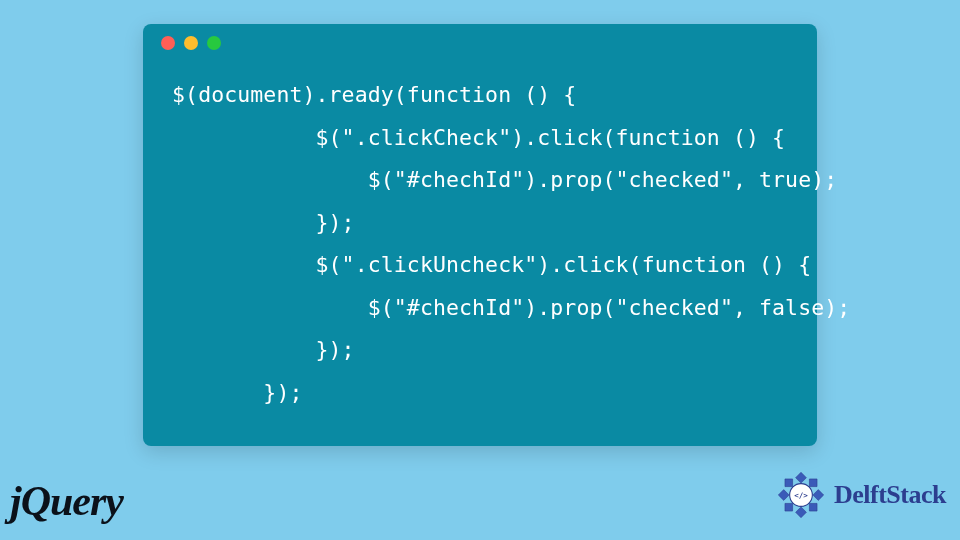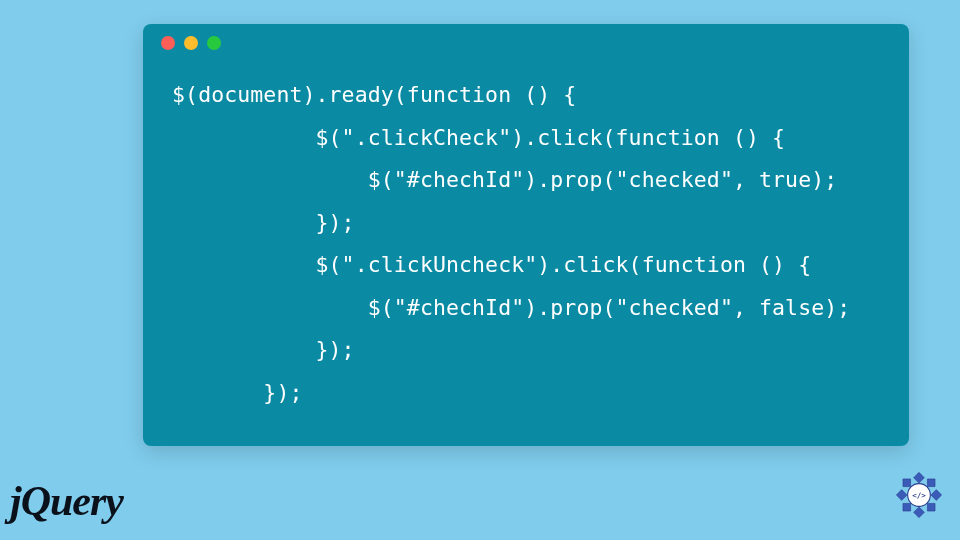--- a/index.html
+++ b/index.html
@@ -8,21 +8,21 @@
     height: 540px;
     background: #7fccec;
     font-family: -apple-system, BlinkMacSystemFont, "Segoe UI", Arial, sans-serif;
     position: relative;
     overflow: hidden;
   }
   .code-window {
     position: absolute;
     left: 143px;
     top: 24px;
-    width: 766px;
+    width: 674px;
     height: 422px;
     background: #0a8aa3;
     border-radius: 8px;
     box-shadow: 0 6px 20px rgba(0,0,0,0.15);
   }
   .titlebar {
     height: 38px;
     display: flex;
     align-items: center;
     padding-left: 18px;
@@ -111,13 +111,14 @@
         <polygon points="0,-42 10,-32 0,-22 -10,-32" transform="rotate(135)"></polygon>
         <polygon points="0,-42 10,-32 0,-22 -10,-32" transform="rotate(180)"></polygon>
         <polygon points="0,-42 10,-32 0,-22 -10,-32" transform="rotate(225)"></polygon>
         <polygon points="0,-42 10,-32 0,-22 -10,-32" transform="rotate(270)"></polygon>
         <polygon points="0,-42 10,-32 0,-22 -10,-32" transform="rotate(315)"></polygon>
       </g>
       <circle r="21" fill="#ffffff" stroke="#2c3e8f" stroke-width="2"></circle>
       <text x="0" y="5" text-anchor="middle" font-size="14" font-family="monospace" fill="#2c3e8f" font-weight="bold">&lt;/&gt;</text>
     </g>
   </svg>
+  <span class="delft-text">DelftStack</span>
 </div>
 
 </body></html>

